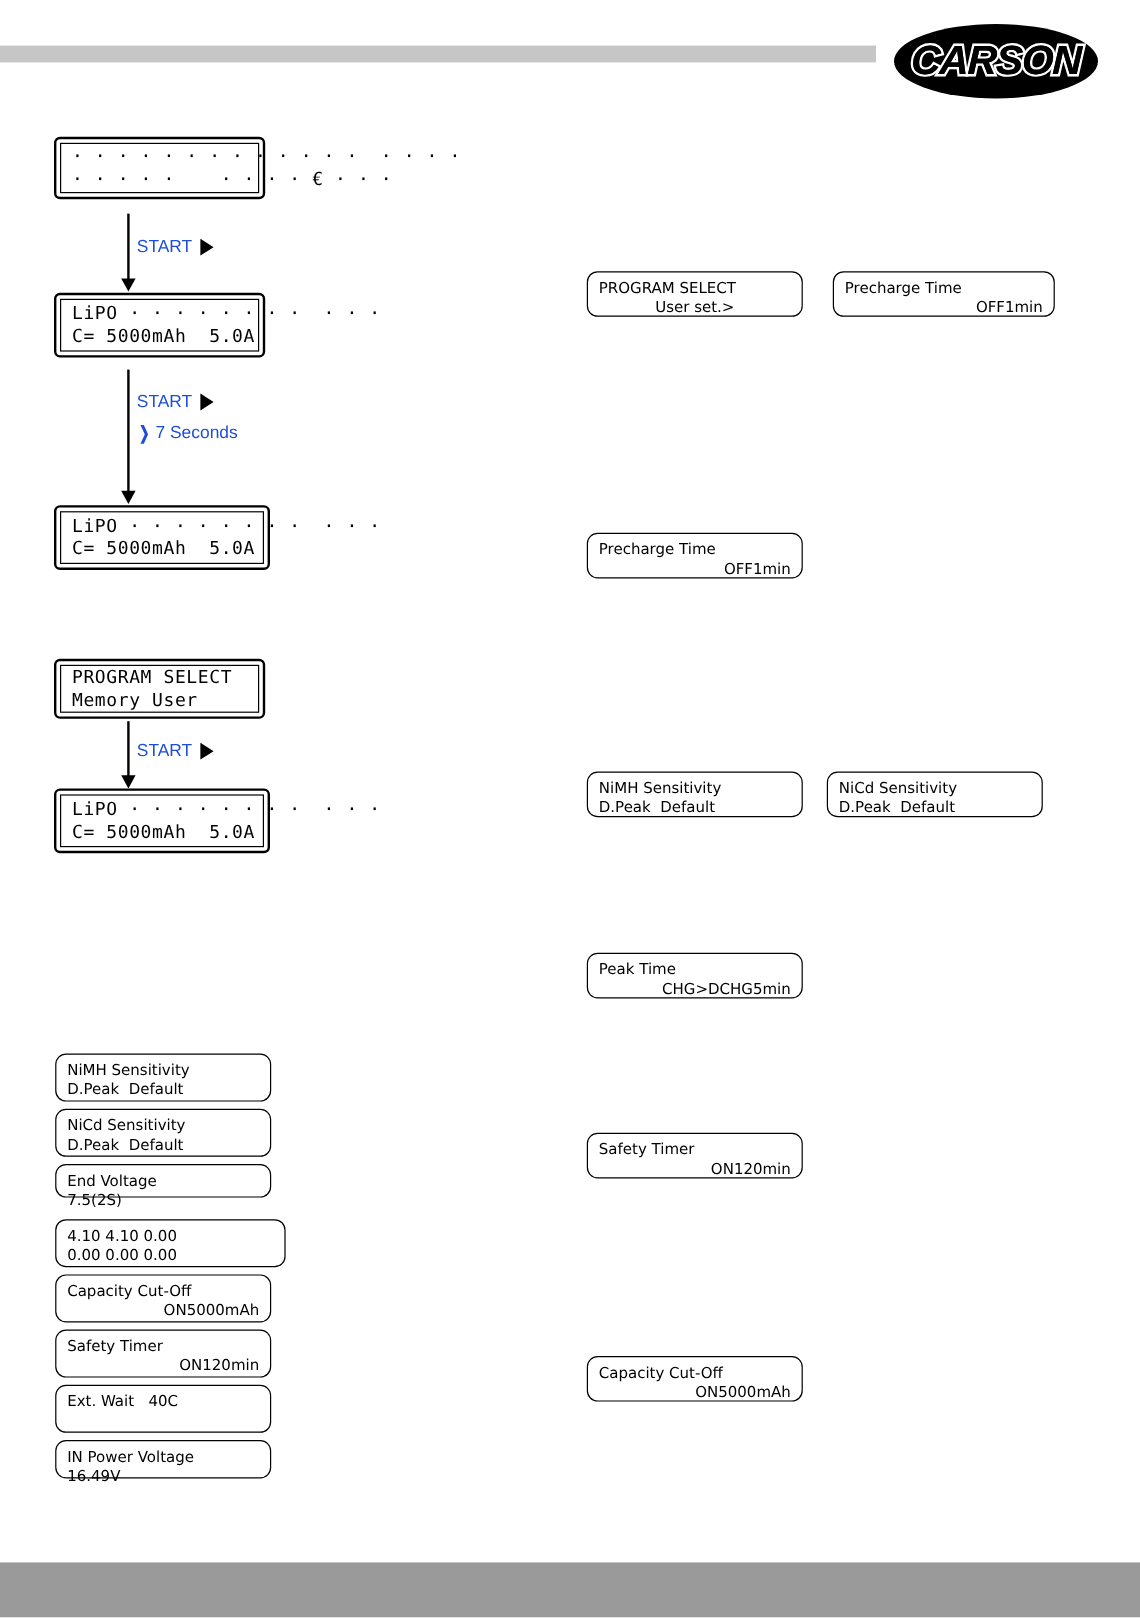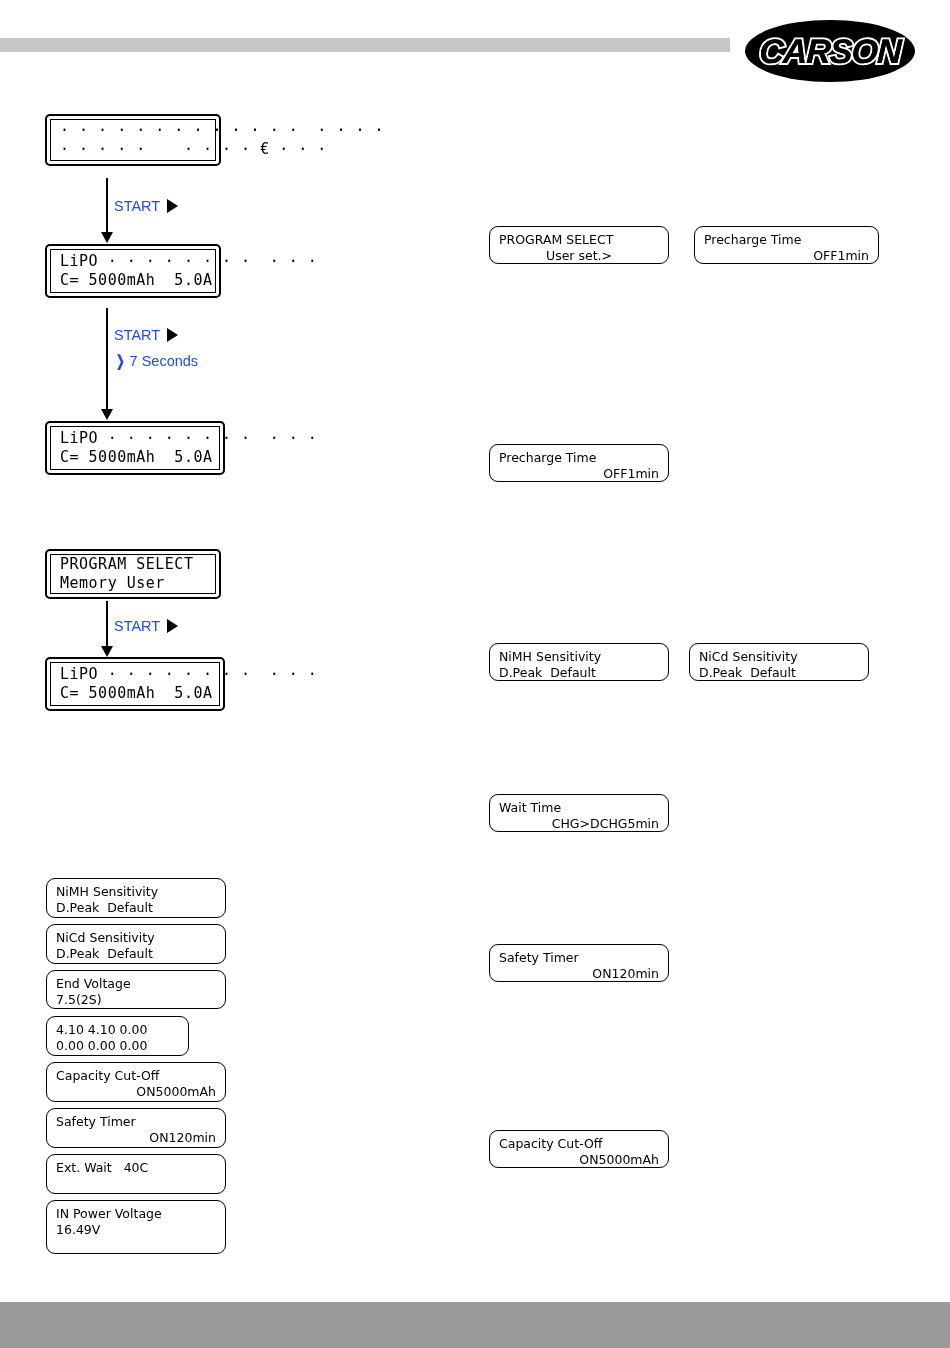--- a/index.html
+++ b/index.html
@@ -209,26 +209,26 @@
   <div class="box" style="left:46px;top:878px;width:180px;height:40px;">
     <div class="box-line">NiMH Sensitivity</div>
     <div class="box-line">D.Peak  Default</div>
   </div>
 
   <div class="box" style="left:46px;top:924px;width:180px;height:40px;">
     <div class="box-line">NiCd Sensitivity</div>
     <div class="box-line">D.Peak  Default</div>
   </div>
 
-  <div class="box" style="left:46px;top:970px;width:180px;height:39px;">
+  <div class="box" style="left:46px;top:970px;width:180px;height:28px;">
     <div class="box-line">End Voltage</div>
     <div class="box-line">7.5(2S)</div>
   </div>
 
-  <div class="box" style="left:46px;top:1016px;width:143px;height:40px;">
+  <div class="box" style="left:46px;top:1016px;width:192px;height:40px;">
     <div class="box-line">4.10 4.10 0.00</div>
     <div class="box-line">0.00 0.00 0.00</div>
   </div>
 
   <div class="box" style="left:46px;top:1062px;width:180px;height:40px;">
     <div class="box-line">Capacity Cut-Off</div>
     <div class="box-line row">
       <span>ON</span>
       <span>5000mAh</span>
     </div>
@@ -240,21 +240,21 @@
       <span>ON</span>
       <span>120min</span>
     </div>
   </div>
 
   <div class="box" style="left:46px;top:1154px;width:180px;height:40px;">
     <div class="box-line">Ext. Wait   40C</div>
     <div class="box-line"></div>
   </div>
 
-  <div class="box" style="left:46px;top:1200px;width:180px;height:54px;">
+  <div class="box" style="left:46px;top:1200px;width:180px;height:32px;">
     <div class="box-line">IN Power Voltage</div>
     <div class="box-line">16.49V</div>
   </div>
 
   <div class="box" style="left:489px;top:226px;width:180px;height:38px;">
     <div class="box-line">PROGRAM SELECT</div>
     <div class="box-line right">User set.&gt;</div>
   </div>
 
   <div class="box" style="left:694px;top:226px;width:185px;height:38px;">
@@ -277,21 +277,21 @@
     <div class="box-line">NiMH Sensitivity</div>
     <div class="box-line">D.Peak  Default</div>
   </div>
 
   <div class="box" style="left:689px;top:643px;width:180px;height:38px;">
     <div class="box-line">NiCd Sensitivity</div>
     <div class="box-line">D.Peak  Default</div>
   </div>
 
   <div class="box" style="left:489px;top:794px;width:180px;height:38px;">
-    <div class="box-line">Wait Time</div>
+    <div class="box-line">Peak Time</div>
     <div class="box-line row">
       <span>CHG&gt;DCHG</span>
       <span>5min</span>
     </div>
   </div>
 
   <div class="box" style="left:489px;top:944px;width:180px;height:38px;">
     <div class="box-line">Safety Timer</div>
     <div class="box-line row">
       <span>ON</span>

